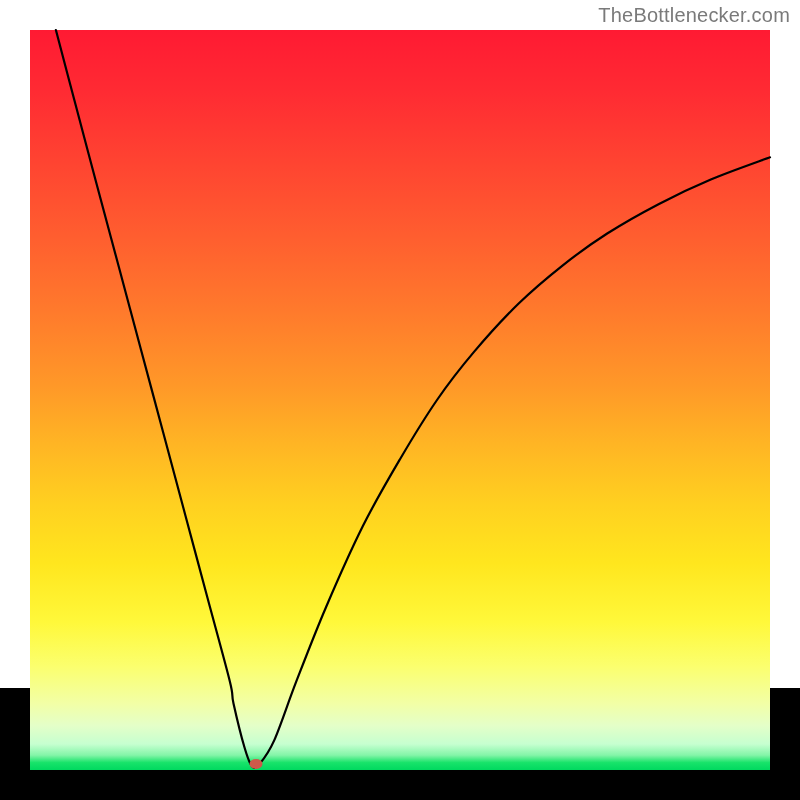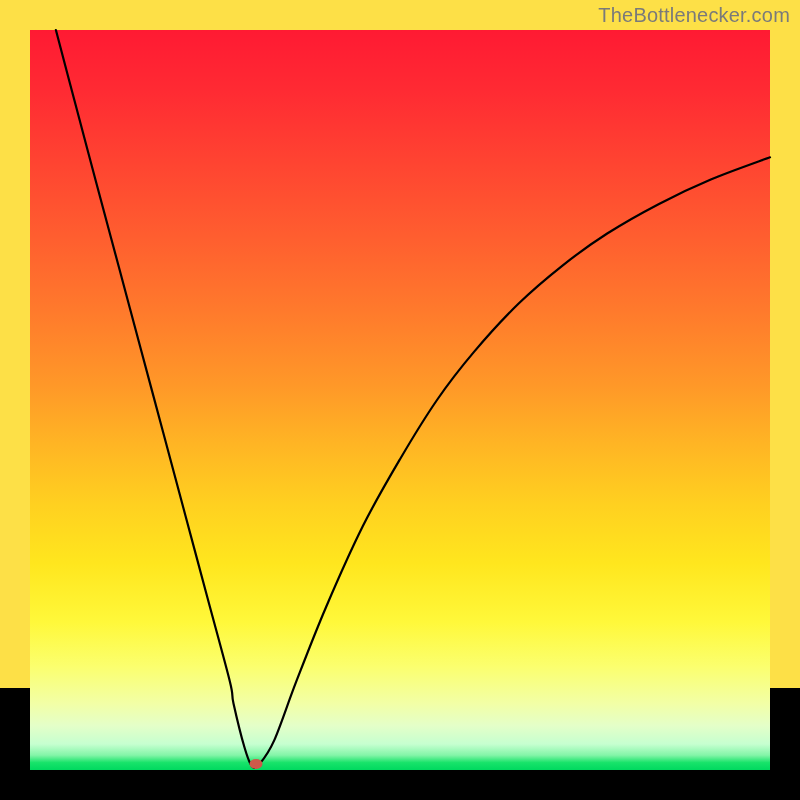--- a/index.html
+++ b/index.html
@@ -10,21 +10,21 @@
     overflow: hidden;
     background: #000;
     font-family: Arial, Helvetica, sans-serif;
   }
   .frame {
     position: absolute;
     left: 0;
     top: 0;
     width: 800px;
     height: 688px;
-    background: #fde047;
+    background: #ffffff;
   }
   .plot-area {
     position: absolute;
     left: 30px;
     top: 30px;
     width: 740px;
     height: 740px;
     
     background: linear-gradient(to bottom,
       #ff1a33 0%,

